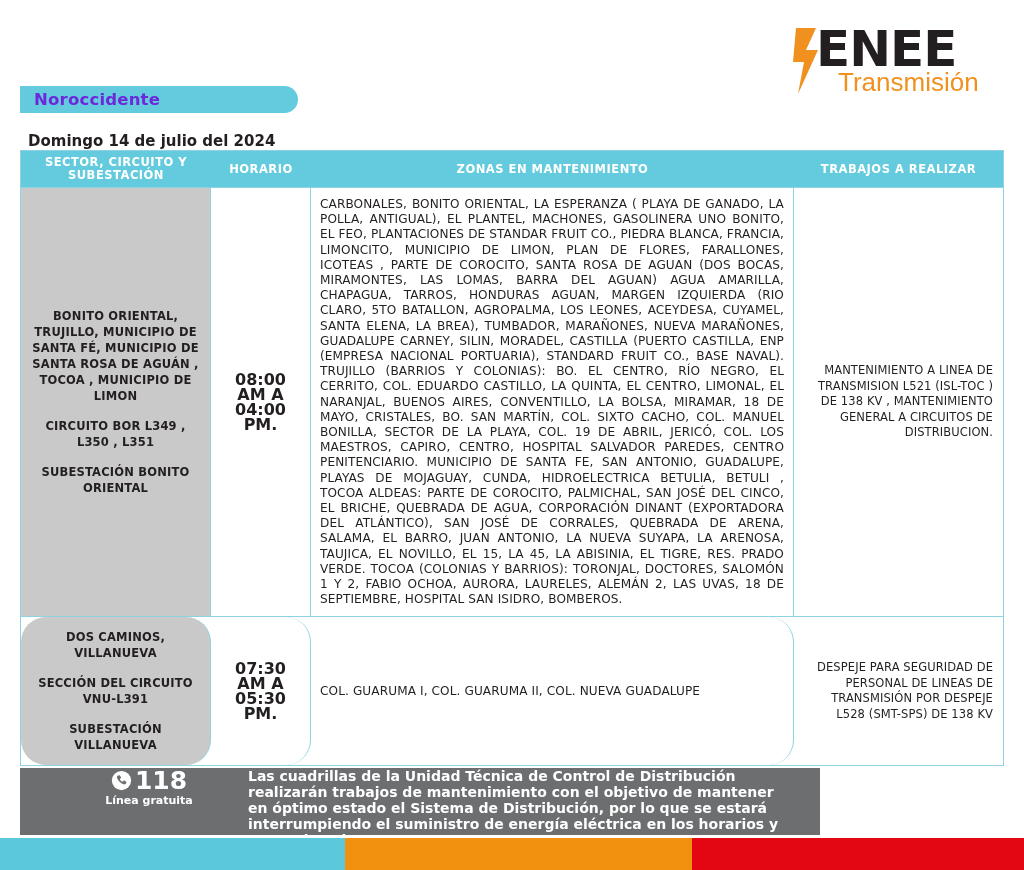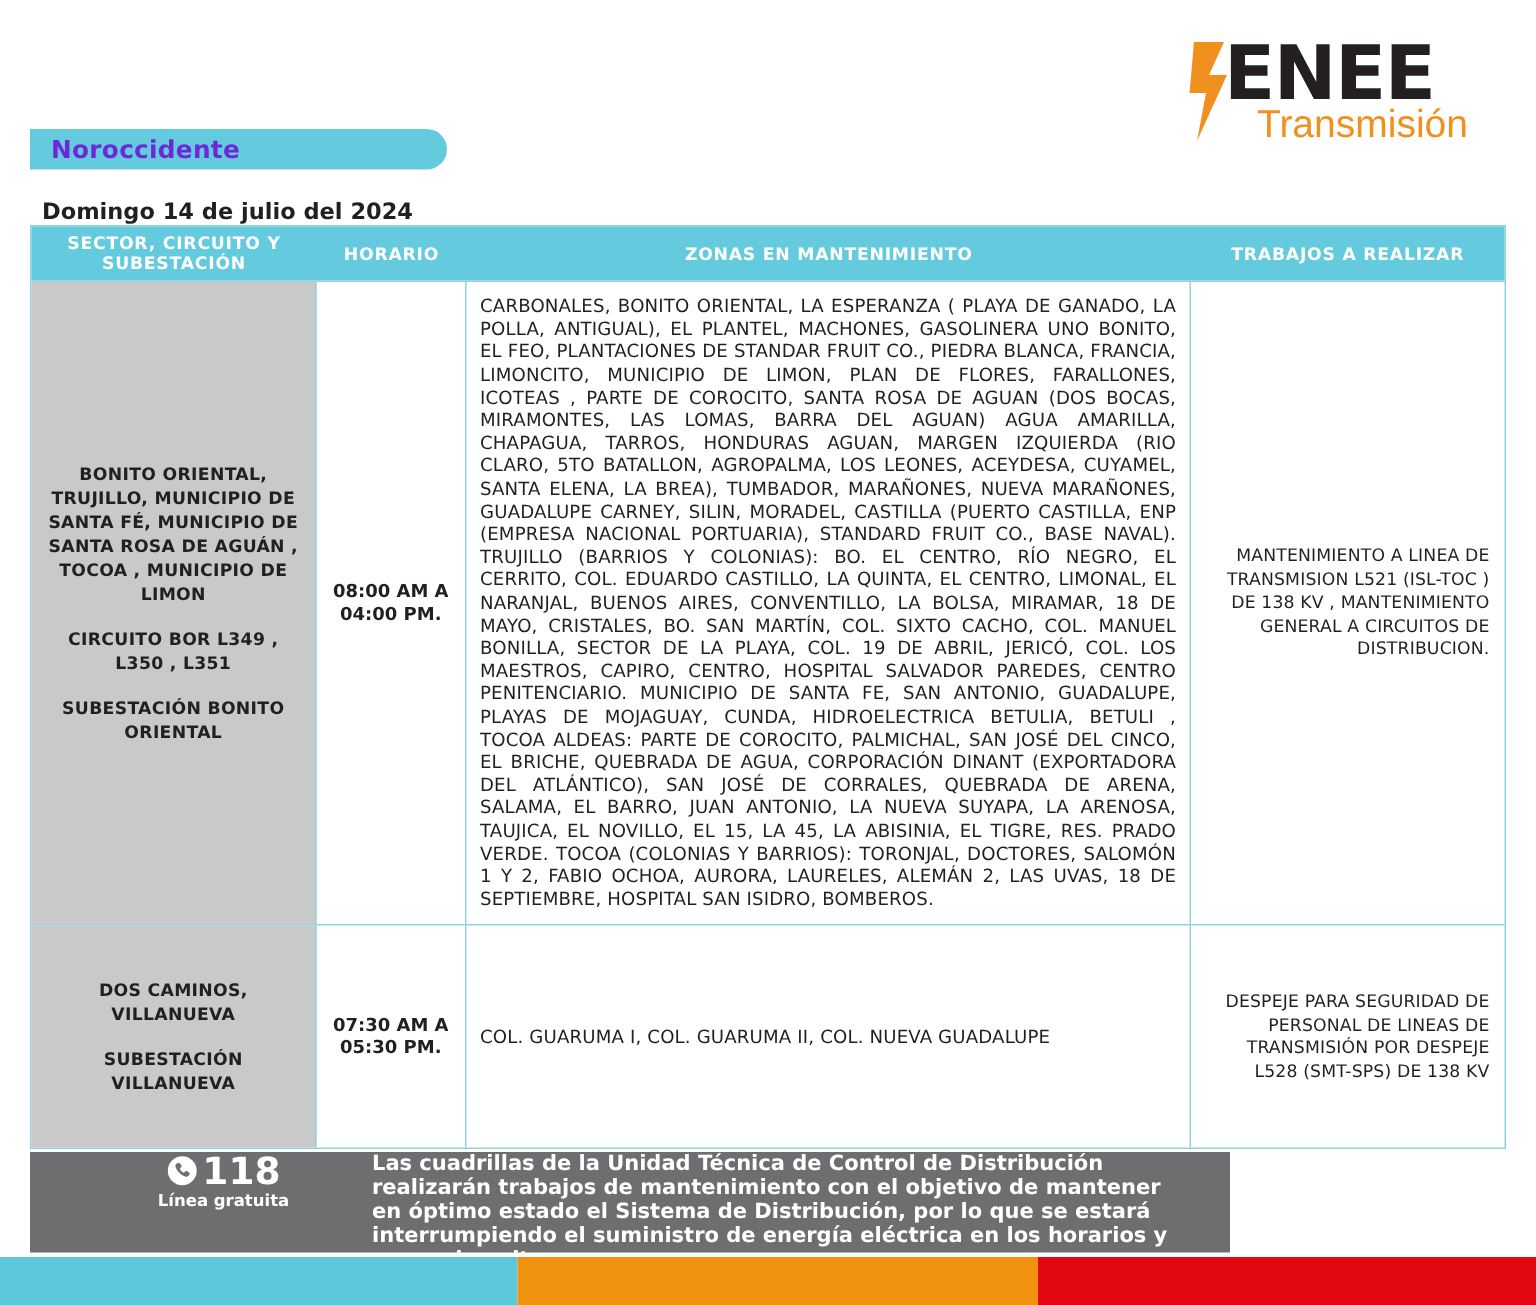--- a/index.html
+++ b/index.html
@@ -141,21 +141,21 @@
     font-weight: bold;
     color: #231f20;
     line-height: 16px;
     letter-spacing: 0.2px;
     font-family: "DejaVu Sans", sans-serif;
   }
   .c-sector .grp { margin-bottom: 14px; }
   .c-sector .grp:last-child { margin-bottom: 0; }
   .c-horario {
     text-align: center;
-    font-size: 12px;
+    font-size: 16px;
     font-weight: bold;
     color: #231f20;
     line-height: 15px;
     font-family: "DejaVu Sans", sans-serif;
   }
   .c-zonas {
     text-align: justify;
     font-size: 12.1px;
     color: #231f20;
     line-height: 15.2px;
@@ -167,21 +167,21 @@
   .c-zonas.single { justify-content: center; text-align: left; }
   .c-trabajos {
     text-align: right;
     font-size: 11.5px;
     color: #231f20;
     line-height: 15.5px;
     letter-spacing: 0.1px;
     font-family: "DejaVu Sans", sans-serif;
   }
   .row1 .cell { min-height: 425px; }
-  .row2 .cell { min-height: 148px; }
+  .row2 .cell { min-height: 148px; border-radius: 25px; }
 
   
   .footer {
     position: absolute;
     left: 20px; top: 768px;
     width: 800px;
     height: 67px;
     background: #6d6e70;
     display: flex;
     align-items: flex-start;
@@ -278,20 +278,21 @@
         <div class="grp">SUBESTACIÓN BONITO ORIENTAL</div>
       </div>
       <div class="cell col2 c-horario">08:00 AM A 04:00 PM.</div>
       <div class="cell col3 c-zonas">CARBONALES, BONITO ORIENTAL, LA ESPERANZA ( PLAYA DE GANADO, LA POLLA, ANTIGUAL), EL PLANTEL, MACHONES, GASOLINERA UNO BONITO, EL FEO, PLANTACIONES DE STANDAR FRUIT CO., PIEDRA BLANCA, FRANCIA, LIMONCITO, MUNICIPIO DE LIMON, PLAN DE FLORES, FARALLONES, ICOTEAS , PARTE DE COROCITO, SANTA ROSA DE AGUAN (DOS BOCAS, MIRAMONTES, LAS LOMAS, BARRA DEL AGUAN) AGUA AMARILLA, CHAPAGUA, TARROS, HONDURAS AGUAN, MARGEN IZQUIERDA (RIO CLARO, 5TO BATALLON, AGROPALMA, LOS LEONES, ACEYDESA, CUYAMEL, SANTA ELENA, LA BREA), TUMBADOR, MARAÑONES, NUEVA MARAÑONES, GUADALUPE CARNEY, SILIN, MORADEL, CASTILLA (PUERTO CASTILLA, ENP (EMPRESA NACIONAL PORTUARIA), STANDARD FRUIT CO., BASE NAVAL). TRUJILLO (BARRIOS Y COLONIAS): BO. EL CENTRO, RÍO NEGRO, EL CERRITO, COL. EDUARDO CASTILLO, LA QUINTA, EL CENTRO, LIMONAL, EL NARANJAL, BUENOS AIRES, CONVENTILLO, LA BOLSA, MIRAMAR, 18 DE MAYO, CRISTALES, BO. SAN MARTÍN, COL. SIXTO CACHO, COL. MANUEL BONILLA, SECTOR DE LA PLAYA, COL. 19 DE ABRIL, JERICÓ, COL. LOS MAESTROS, CAPIRO, CENTRO, HOSPITAL SALVADOR PAREDES, CENTRO PENITENCIARIO. MUNICIPIO DE SANTA FE, SAN ANTONIO, GUADALUPE, PLAYAS DE MOJAGUAY, CUNDA, HIDROELECTRICA BETULIA, BETULI , TOCOA ALDEAS: PARTE DE COROCITO, PALMICHAL, SAN JOSÉ DEL CINCO, EL BRICHE, QUEBRADA DE AGUA, CORPORACIÓN DINANT (EXPORTADORA DEL ATLÁNTICO), SAN JOSÉ DE CORRALES, QUEBRADA DE ARENA, SALAMA, EL BARRO, JUAN ANTONIO, LA NUEVA SUYAPA, LA ARENOSA, TAUJICA, EL NOVILLO, EL 15, LA 45, LA ABISINIA, EL TIGRE, RES. PRADO VERDE. TOCOA (COLONIAS Y BARRIOS): TORONJAL, DOCTORES, SALOMÓN 1 Y 2, FABIO OCHOA, AURORA, LAURELES, ALEMÁN 2, LAS UVAS, 18 DE SEPTIEMBRE, HOSPITAL SAN ISIDRO, BOMBEROS.</div>
       <div class="cell col4 c-trabajos">MANTENIMIENTO A LINEA DE TRANSMISION L521 (ISL-TOC ) DE 138 KV , MANTENIMIENTO GENERAL A CIRCUITOS DE DISTRIBUCION.</div>
     </div>
 
     <div class="trow row2">
       <div class="cell col1 c-sector">
         <div class="grp">DOS CAMINOS, VILLANUEVA</div>
+        <div class="grp">SECCIÓN DEL CIRCUITO VNU-L391</div>
         <div class="grp">SUBESTACIÓN VILLANUEVA</div>
       </div>
       <div class="cell col2 c-horario">07:30 AM A 05:30 PM.</div>
       <div class="cell col3 c-zonas single">COL. GUARUMA I, COL. GUARUMA II, COL. NUEVA GUADALUPE</div>
       <div class="cell col4 c-trabajos">DESPEJE PARA SEGURIDAD DE PERSONAL DE LINEAS DE TRANSMISIÓN POR DESPEJE L528 (SMT-SPS) DE 138 KV</div>
     </div>
 
   </div>
 
   <div class="footer">

